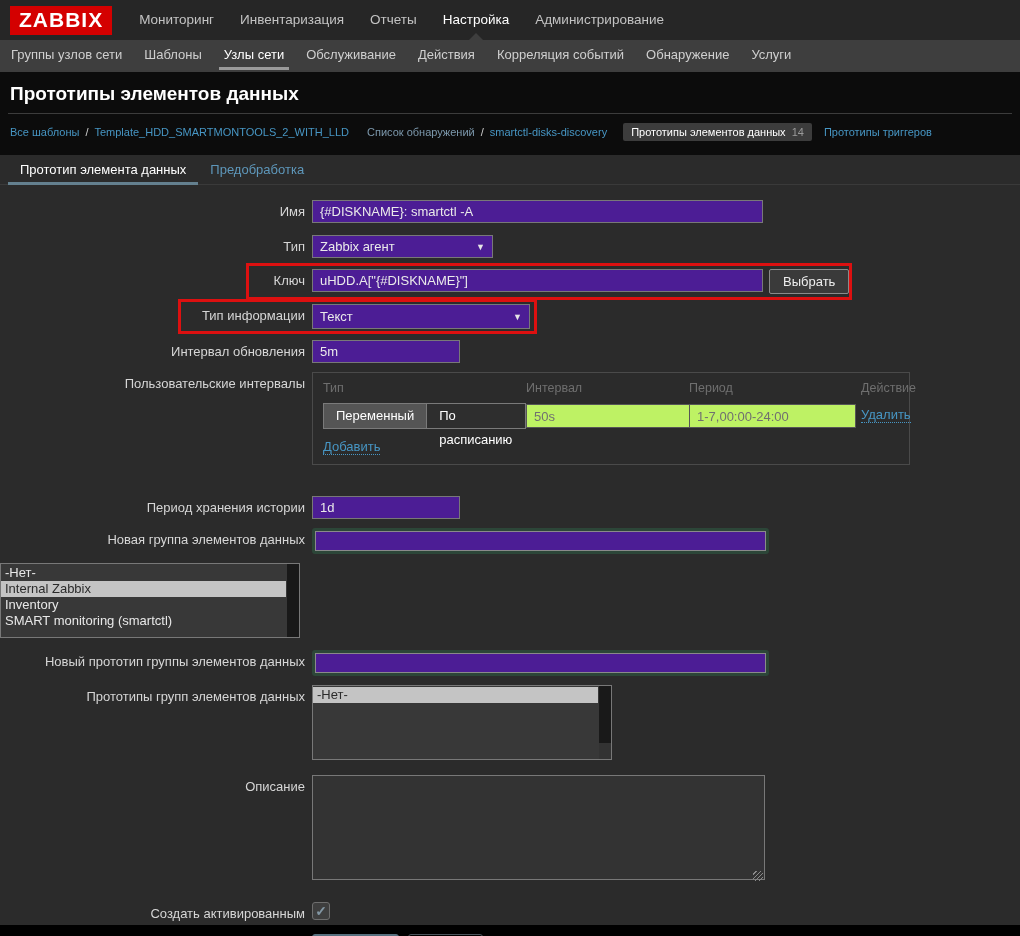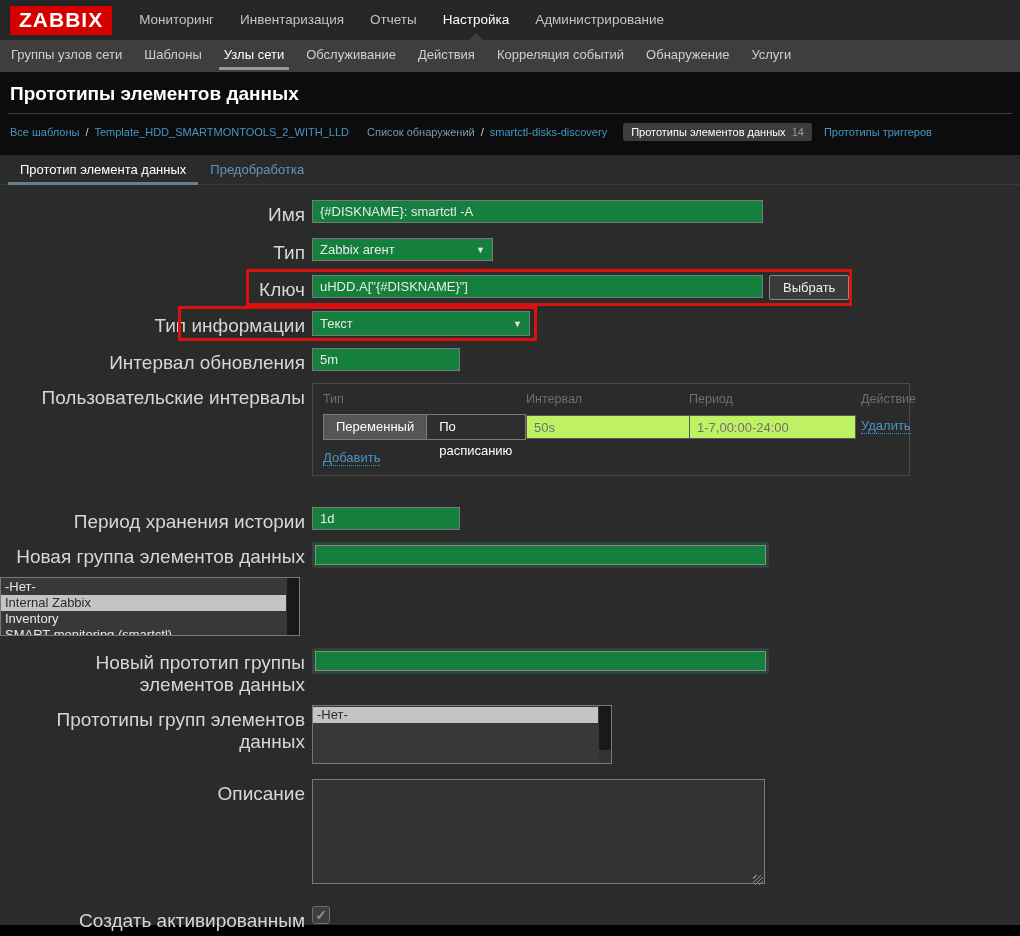--- a/index.html
+++ b/index.html
@@ -38,24 +38,24 @@
   .tabbar { height:30px; border-bottom:1px solid #3a3a3a; padding-left:8px; display:flex; }
   .tab { line-height:29px; padding:0 12px; cursor:pointer; position:relative; font-size:13px; }
   .tab.active { color:#fff; }
   .tab.active::after { content:""; position:absolute; left:0; right:0; bottom:-1px; height:3px; background:#64808f; }
   .tab.inactive { color:#5e97ba; }
 
   
   .form { padding-top:15px; }
   .row { display:flex; align-items:flex-start; position:relative; }
   .row-label { width:312px; flex:none; text-align:right; padding-right:7px; padding-top:4px;
-               color:#d6d6d6; font-size:19px; }
+               color:#d6d6d6; font-size:13px; }
   .ctl { display:flex; align-items:flex-start; }
 
-  input.tb, .selectbox { background:#15803d; border:1px solid #787878; color:#eaeaea;
+  input.tb, .selectbox { background:#4c1d95; border:1px solid #787878; color:#eaeaea;
                font-family:"Liberation Sans", sans-serif; font-size:13px; height:23px; padding:2px 7px; }
   .selectbox { display:flex; align-items:center; justify-content:space-between; cursor:pointer; }
   .selectbox .arrow { font-size:9px; color:#e6e6e6; margin-left:8px; }
 
   .w-name { width:451px; }
   .w-type { width:181px; }
   .w-key  { width:451px; height:25px; }
   .w-info { width:218px; height:25px;align-items:center; }
   .w-small { width:148px; }
 
@@ -82,21 +82,21 @@
   input.tb.dim { background:#bef264; border:1px solid #565656; color:#707070; width:167px; height:24px; margin-top:1px; }
   .link { color:#4796c4; text-decoration:none; border-bottom:1px dotted #4796c4; cursor:pointer; font-size:13px; }
   .int-add { display:inline-block; margin-top:10px; }
   .int-del { display:inline-block; margin-top:4px; }
 
   
   .green-wrap { background:#2c4638; border-radius:3px; padding:3px; width:457px; }
   .green-wrap input.tb { width:100%; height:20px; border:1px solid #8a8a8a; display:block; }
 
   
-  .listbox { width:300px; height:59px; background:#383838; border:1px solid #787878; position:relative; overflow:hidden; }
+  .listbox { width:300px; height:75px; background:#383838; border:1px solid #787878; position:relative; overflow:hidden; }
   .lb-options { position:absolute; left:0; top:1px; right:13px; }
   .lb-option { line-height:16px; padding:0 4px; color:#e8e8e8; font-size:13px; white-space:nowrap; cursor:pointer; }
   .lb-option.selected { background:#c4c4c4; color:#2b2b2b; }
   .lb-scroll { position:absolute; right:0; top:0; bottom:0; width:12px; background:#333; cursor:pointer; }
   .lb-thumb { width:100%; background:#191919; }
   .thumb-full { height:100%; }
   .thumb-part { height:78%; }
 
   
   textarea.desc { width:453px; height:105px; background:#333; border:1px solid #787878; color:#eaeaea;

